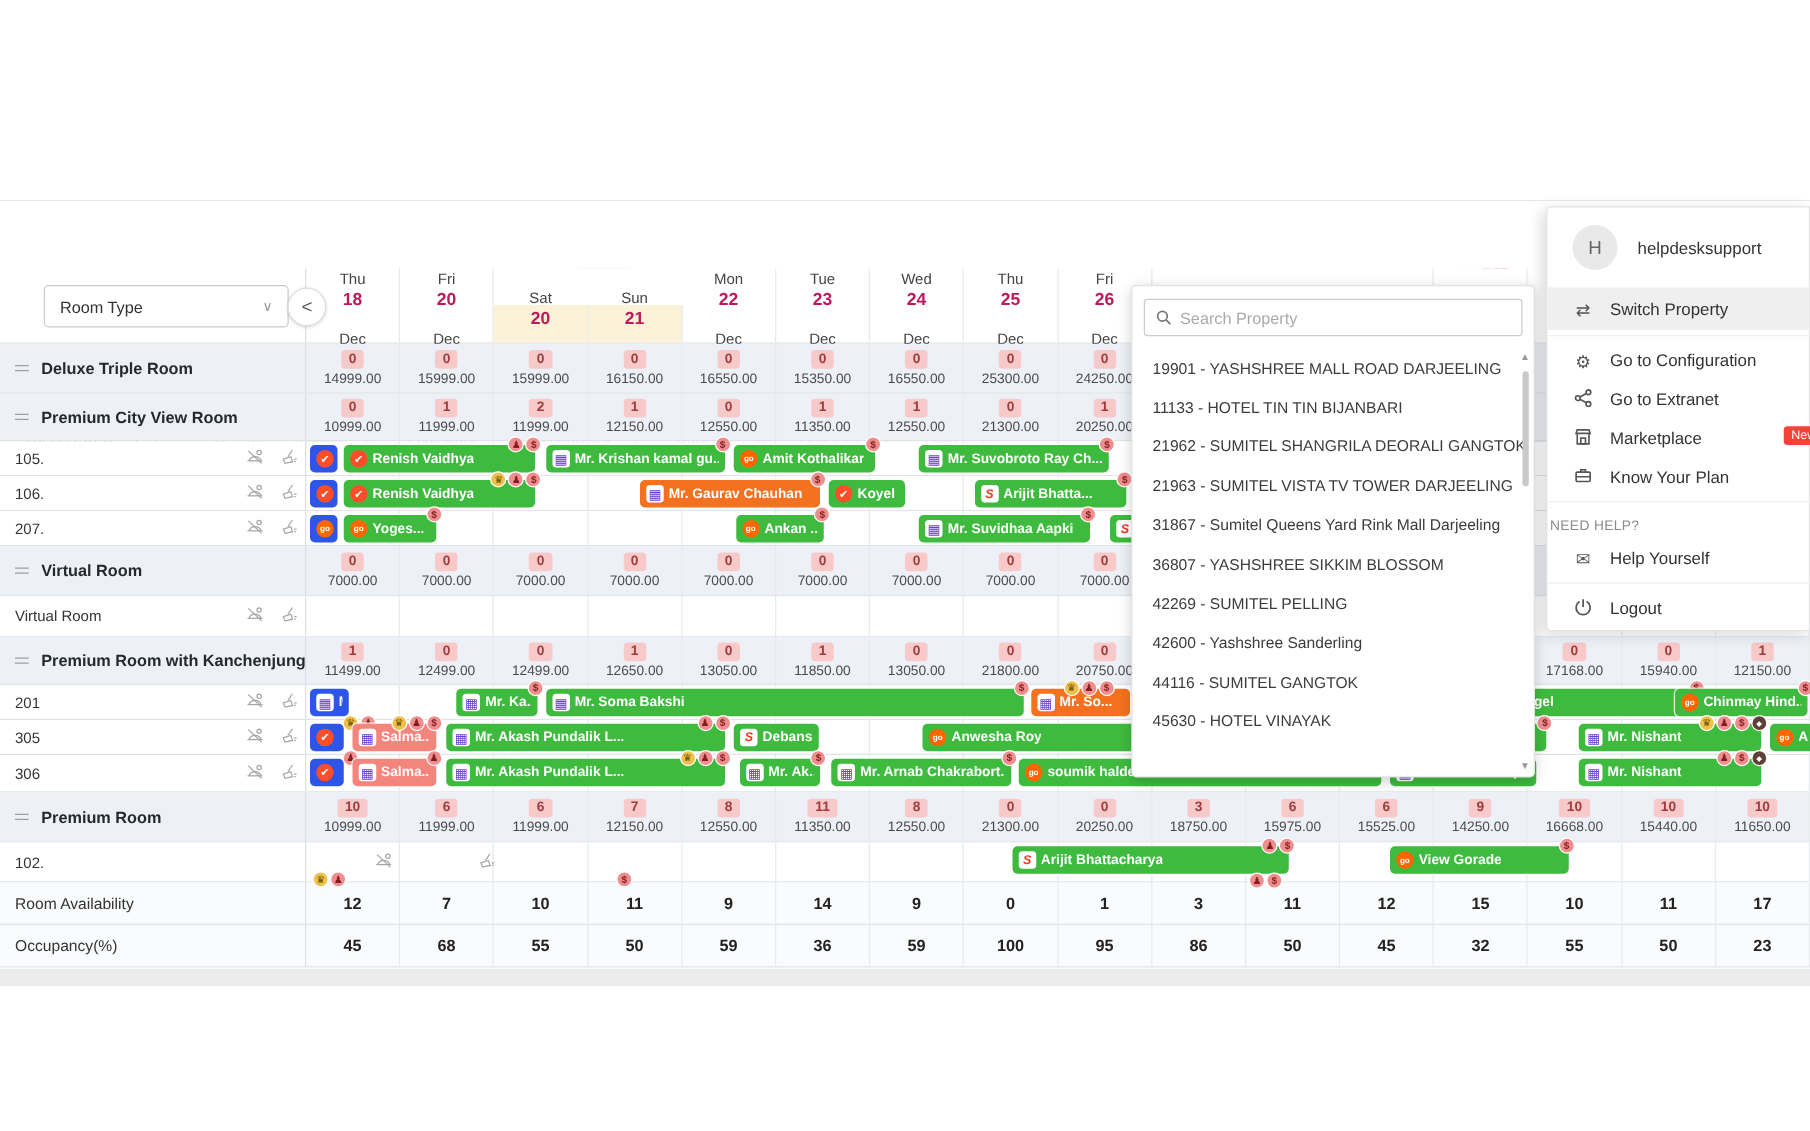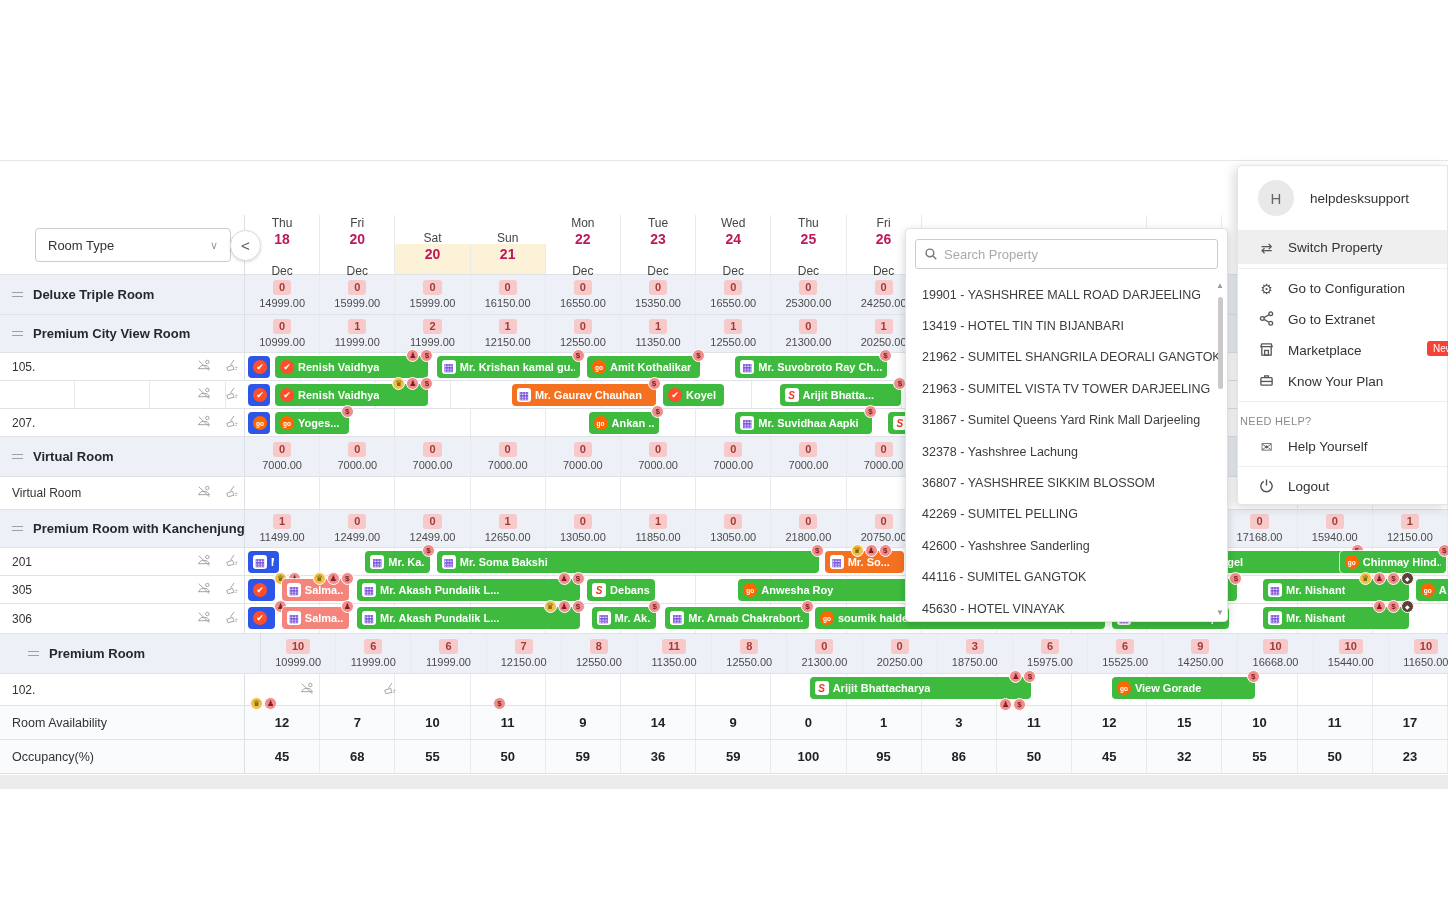--- a/index.html
+++ b/index.html
@@ -445,20 +445,23 @@
         </div>
         <div class="bar green" style="left: 735.222px; width: 151.886px;">
           <span class="ota purple">▦</span>
           <span class="txt">Mr. Suvobroto Ray Ch...</span>
           <span class="badges br">
             <span class="badge dollar">$</span>
           </span>
         </div>
       </div>
       <div class="grow room" style="height: 28px;">
+        <div class="label-cell">
+          <span class="rname">106.</span>
+        </div>
         <div class="cells">
           <div class="cell bodycell"></div>
           <div class="cell bodycell"></div>
           <div class="cell bodycell"></div>
           <div class="cell bodycell"></div>
           <div class="cell bodycell"></div>
           <div class="cell bodycell"></div>
           <div class="cell bodycell"></div>
           <div class="cell bodycell"></div>
           <div class="cell bodycell"></div>
@@ -967,21 +970,21 @@
         <div class="bar green" style="left: 1263.04px; width: 145.871px;">
           <span class="ota purple">▦</span>
           <span class="txt">Mr. Nishant</span>
           <span class="badges br">
             <span class="badge person">♟</span>
             <span class="badge dollar">$</span>
             <span class="badge dark">◆</span>
           </span>
         </div>
       </div>
-      <div class="grow group" style="height: 40px; padding-left: 16px;">
+      <div class="grow group" style="height: 40px;">
         <div class="label-cell">
           <div class="drag"></div>
           <span class="gname">Premium Room</span>
         </div>
         <div class="cells">
           <div class="cell">
             <span class="cnt">10</span>
             <span class="rate">10999.00</span>
           </div>
           <div class="cell">
@@ -1212,25 +1215,24 @@
   <div id="prop-dd">
     <div id="prop-search-wrap">
       <svg width="14" height="14" viewBox="0 0 20 20">
           <circle cx="8.5" cy="8.5" r="5.5" fill="none" stroke="#777" stroke-width="2"></circle>
           <line x1="12.7" y1="12.7" x2="17.5" y2="17.5" stroke="#777" stroke-width="2"></line>
         </svg>
       <input id="prop-search" placeholder="Search Property" style="">
     </div>
     <div id="prop-list">
         <div class="prop-item">19901 - YASHSHREE MALL ROAD DARJEELING</div>
-        <div class="prop-item">13419 - HOTEL TIN TIN BIJANBARI</div>
+        <div class="prop-item">11133 - HOTEL TIN TIN BIJANBARI</div>
         <div class="prop-item">21962 - SUMITEL SHANGRILA DEORALI GANGTOK</div>
         <div class="prop-item">21963 - SUMITEL VISTA TV TOWER DARJEELING</div>
         <div class="prop-item">31867 - Sumitel Queens Yard Rink Mall Darjeeling</div>
-        <div class="prop-item">32378 - Yashshree Lachung</div>
         <div class="prop-item">36807 - YASHSHREE SIKKIM BLOSSOM</div>
         <div class="prop-item">42269 - SUMITEL PELLING</div>
         <div class="prop-item">42600 - Yashshree Sanderling</div>
         <div class="prop-item">44116 - SUMITEL GANGTOK</div>
         <div class="prop-item">45630 - HOTEL VINAYAK</div>
       </div>
     <div id="dd-scroll">
       <span class="dd-arrow" style="top:0">▲</span>
       <div id="dd-thumb"></div>
       <span class="dd-arrow" style="bottom:0">▼</span>

